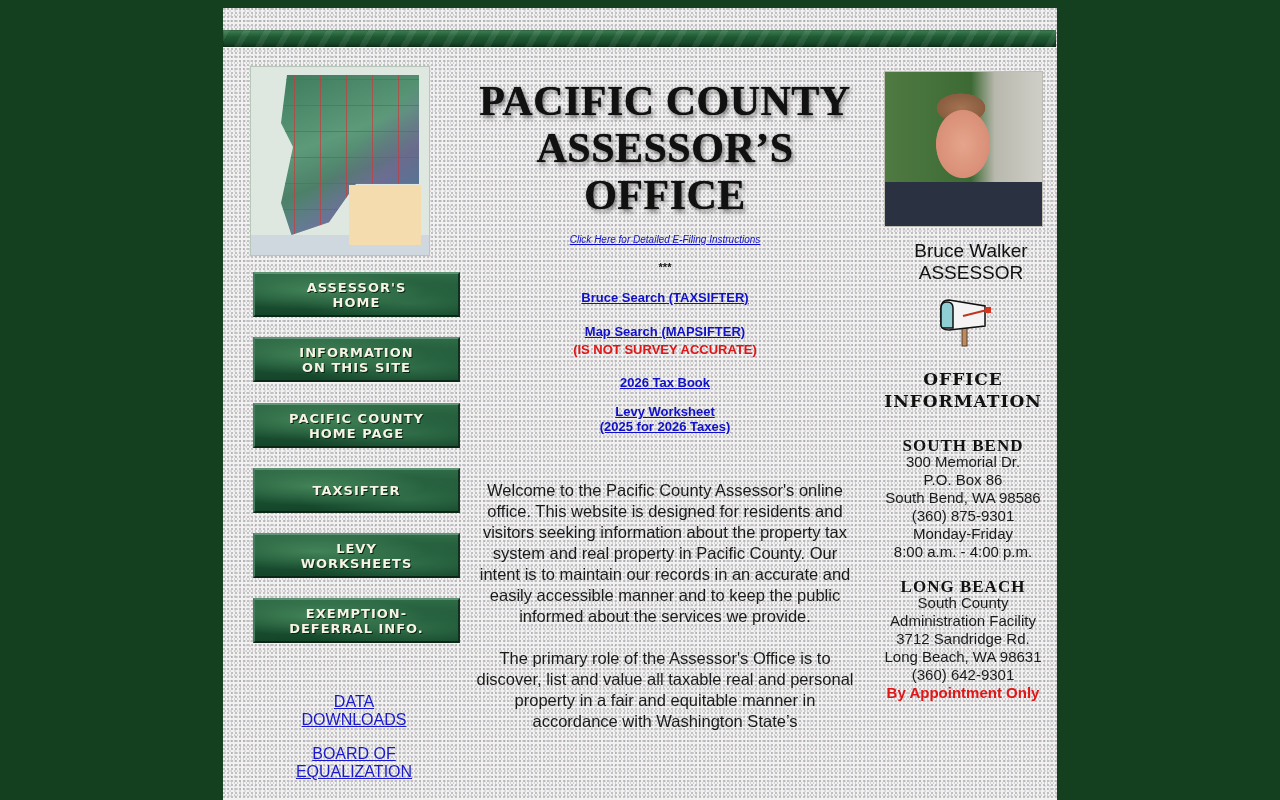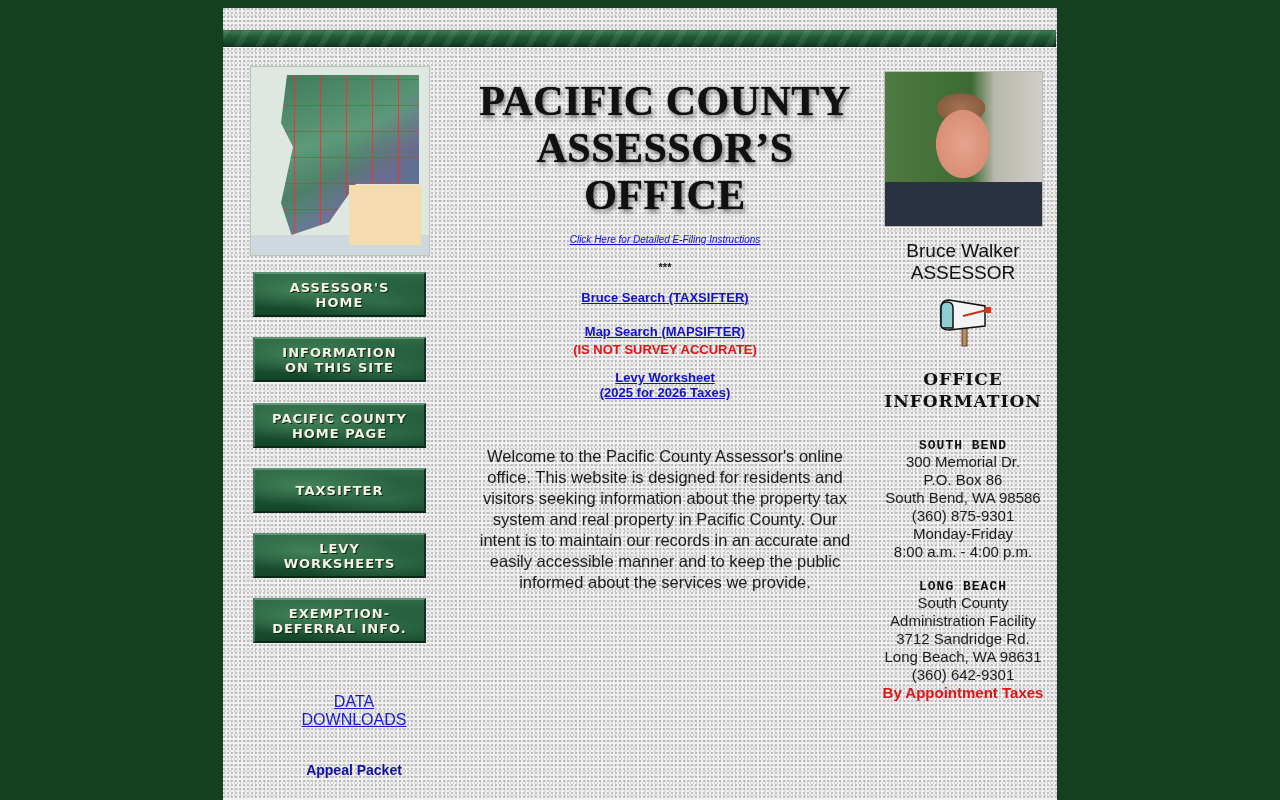--- a/index.html
+++ b/index.html
@@ -51,21 +51,21 @@
     position: absolute; left: 0; top: 168px; width: 178px; height: 20px; background: #cfd8de;
   }
   .map .grid {
     position: absolute; left: 18px; top: 8px; width: 150px; height: 160px;
     background-image:
       repeating-linear-gradient(0deg, transparent 0 25px, rgba(200,60,60,0.7) 25px 26px),
       repeating-linear-gradient(90deg, transparent 0 25px, rgba(200,60,60,0.7) 25px 26px);
     clip-path: polygon(12% 0, 100% 0, 100% 68%, 58% 68%, 40% 92%, 15% 100%, 8% 80%, 16% 45%, 8% 30%);
   }
   .nav-btn {
-    position: absolute; left: 30px; width: 173px; height: 45px;
+    position: absolute; left: 30px; width: 207px; height: 45px;
     background:
       radial-gradient(ellipse at 30% 40%, rgba(90,160,110,0.6), transparent 55%),
       radial-gradient(ellipse at 75% 70%, rgba(70,140,95,0.5), transparent 50%),
       linear-gradient(180deg, #2f6b47 0%, #1d5535 50%, #14452a 100%);
     border-top: 2px solid #5c9474;
     border-left: 2px solid #457e5c;
     border-bottom: 2px solid #0b2716;
     border-right: 2px solid #0f321c;
     box-sizing: border-box;
     display: flex; align-items: center; justify-content: center;
@@ -115,22 +115,22 @@
     border: 1px solid #bdbdb6;
   }
   .name { font-size: 19px; line-height: 22px; color: #111; }
   .mailbox { position: absolute; left: 62px; top: 234px; width: 60px; height: 50px; }
   .office-h {
     font-family: "DejaVu Serif", serif; font-weight: bold;
     font-size: 17px; line-height: 22px; letter-spacing: 1px; color: #111;
     white-space: pre-line;
   }
   .loc-h {
-    font-family: Liberation Mono, monospace; font-weight: bold;
-    font-size: 13px; line-height: 15px; letter-spacing: 1px; color: #111;
+    font-family: Liberation Serif, serif; font-weight: bold;
+    font-size: 17px; line-height: 15px; letter-spacing: 1px; color: #111;
   }
   .addr { font-size: 15px; line-height: 18px; color: #1a1a1a; }
   .appt { color: #e01515; font-weight: bold; font-size: 15px; line-height: 18px; }
 </style>
 </head>
 <body>
 
 <div class="page">
   <div class="green-bar"></div>
 
@@ -153,50 +153,56 @@
 WORKSHEETS</div>
     <div class="nav-btn" style="top:534px">EXEMPTION-
 DEFERRAL INFO.</div>
 
     <div class="left-links" style="top:629px">
       <a>
         <span>DATA</span><br>
         <span>DOWNLOADS</span>
       </a>
       <div style="height:16px"></div>
+      <a>
+        <span>BOARD OF</span><br>
+        <span>EQUALIZATION</span>
+      </a>
       <div style="height:16px"></div>
       <a class="appeal">Appeal Packet</a>
     </div>
   </div>
 
   <div class="center">
     <div class="title">PACIFIC COUNTY
 ASSESSOR’S
 OFFICE</div>
 
     <div style="margin-top:10px"><a class="small-italic">Click Here for Detailed E-Filing Instructions</a></div>
     <div class="stars" style="margin-top:14px">***</div>
 
     <div style="margin-top:15px"><a class="link-bold">Bruce Search (TAXSIFTER)</a></div>
     <div style="margin-top:16px"><a class="link-bold">Map Search (MAPSIFTER)</a></div>
     <div class="red-note" style="margin-top:2px">(IS NOT SURVEY ACCURATE)</div>
 
+    <div style="margin-top:16px"><a class="link-bold">2026 Tax Book</a></div>
     <div style="margin-top:13px">
       <a class="link-bold">
         <span>Levy Worksheet</span><br>
         <span>(2025 for 2026 Taxes)</span>
       </a>
     </div>
 
     <p class="para" style="margin-top:45px; padding:0 2px">Welcome to the Pacific County Assessor's online office. This website is designed for residents and visitors seeking information about the property tax system and real property in Pacific County. Our intent is to maintain our records in an accurate and easily accessible manner and to keep the public informed about the services we provide.</p>
+    <p class="para" style="margin-top:21px">The primary role of the Assessor's Office is to discover, list and value all taxable real and personal property in a fair and equitable manner in accordance with Washington State’s</p>
   </div>
 
   <div class="right">
     <div class="photo"></div>
-    <div style="position:absolute; left:0; top:176px; width:180px;">
+    <div style="position:absolute; left:8px; top:176px; width:180px;">
       <div class="name">Bruce Walker</div>
       <div class="name">ASSESSOR</div>
     </div>
 
     <svg class="mailbox" viewBox="0 0 60 50">
       <rect x="27" y="30" width="5" height="18" fill="#b88b62" stroke="#5a3b22" stroke-width="1"></rect>
       <path d="M6 10 Q6 2 14 2 L50 8 L50 28 L14 32 Q6 32 6 26 Z" fill="#f4f4f4" stroke="#111" stroke-width="1.5"></path>
       <path d="M6 10 Q6 4 12 4 Q18 4 18 10 L18 30 L8 30 Q6 30 6 26 Z" fill="#8fcfd3" stroke="#111" stroke-width="1.5"></path>
       <line x1="28" y1="18" x2="52" y2="12" stroke="#c0331e" stroke-width="2"></line>
       <rect x="50" y="9" width="6" height="6" fill="#d9351e"></rect>
@@ -216,17 +222,17 @@
         <div class="addr">8:00 a.m. - 4:00 p.m.</div>
       </div>
 
       <div style="margin-top:18px">
         <div class="loc-h">LONG BEACH</div>
         <div class="addr">South County</div>
         <div class="addr">Administration Facility</div>
         <div class="addr">3712 Sandridge Rd.</div>
         <div class="addr">Long Beach, WA  98631</div>
         <div class="addr">(360) 642-9301</div>
-        <div class="appt">By Appointment Taxes</div>
+        <div class="appt">By Appointment Only</div>
       </div>
     </div>
   </div>
 </div>
 
 </body></html>

